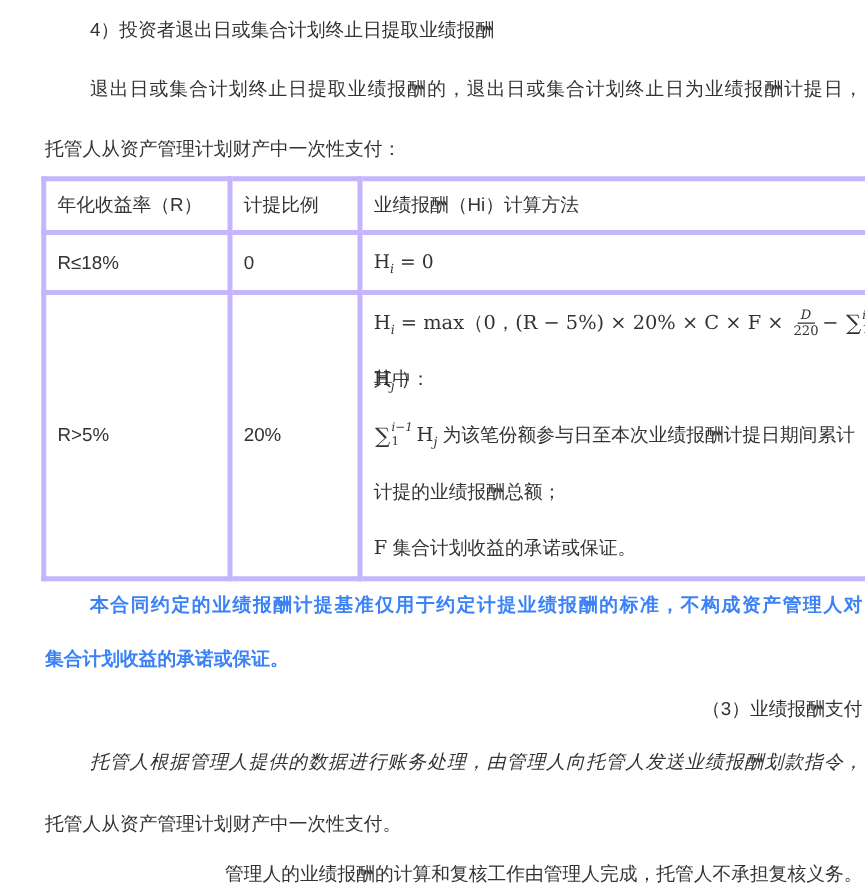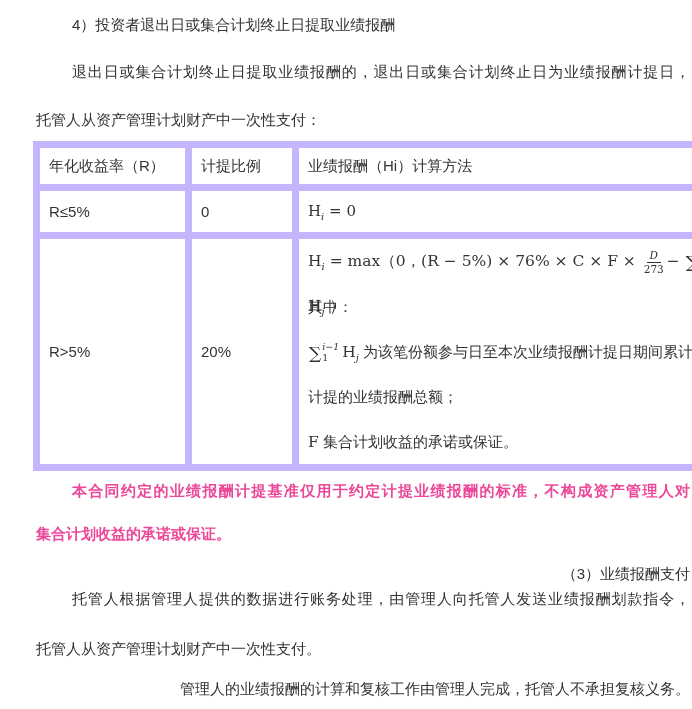--- a/index.html
+++ b/index.html
@@ -9,30 +9,30 @@
     box-sizing:border-box;
     padding:15px 2px 0 36px;
     font-family:"Liberation Sans","DejaVu Sans",sans-serif;
     font-size:15px;
     color:#333333;
     overflow:hidden;
   }
   .line { line-height:19px; }
   .indent { text-indent:36px; }
   .justify-full { text-align:justify; text-align-last:justify; }
-  .bold { font-weight:bold; color:#ec4899; }
+  .bold { font-weight:bold; color:#3b82f6; }
 
   .doc-table {
     border-collapse:collapse;
     margin:12px 0 0 -3px;
     table-layout:fixed;
     width:627px;
   }
   .doc-table td, .doc-table th {
-    border:7px solid #c4b5fd;
+    border:4px solid #c4b5fd;
     padding:0 9px;
     font-weight:normal;
     text-align:left;
     vertical-align:middle;
     font-size:15px;
     color:#333333;
   }
   .col-rate  { width:127px; }
   .col-ratio { width:82px; }
   .col-calc  { width:418px; }
@@ -59,54 +59,54 @@
   .frac .den { padding:0 1px; }
   .sigma-wrap { display:inline-flex; align-items:center; vertical-align:middle; margin:0 3px 0 1px; line-height:normal; }
   .sigma-glyph { font-family:"DejaVu Serif",serif; font-size:17px; }
   .scripts { display:inline-flex; flex-direction:column; font-family:"DejaVu Serif",serif; font-size:9.5px; line-height:1.15; margin-left:1px; }
   .scripts .s-sup { font-style:italic; }
   .scripts .s-sub { font-style:normal; }
 
   .mt10 { margin-top:10px; }
   .mt24 { margin-top:24px; }
   .mt21 { margin-top:21px;text-align:right; }
-  .mt22 { margin-top:6px; }
+  .mt22 { margin-top:23px;font-style:italic; }
   .mt15 { margin-top:31px; }
 </style>
 </head>
 <body>
 
 <div class="line indent">4）投资者退出日或集合计划终止日提取业绩报酬</div>
 
 <div class="line indent justify-full" style="margin-top:28px;">退出日或集合计划终止日提取业绩报酬的，退出日或集合计划终止日为业绩报酬计提日，</div>
 
 <div class="line" style="margin-top:29px;">托管人从资产管理计划财产中一次性支付：</div>
 
 <table class="doc-table">
   <tbody>
       <tr class="row-head">
     <th class="col-rate">年化收益率（R）</th>
     <th class="col-ratio">计提比例</th>
     <th class="col-calc">业绩报酬（Hi）计算方法</th>
   </tr>
 
   <tr class="row-one">
-    <td>R≤5%</td>
+    <td>R≤18%</td>
     <td>0</td>
     <td class="math"><span>H</span><span class="vsub">i</span><span> = 0</span></td>
   </tr>
 
   <tr class="row-two">
     <td>R&gt;5%</td>
     <td>20%</td>
     <td class="calc-cell">
 
-      <div class="fline math"><span>H</span><span class="vsub">i</span><span> = max（0，(R − 5%) × 76% × C × F × </span><span class="frac">
+      <div class="fline math"><span>H</span><span class="vsub">i</span><span> = max（0，(R − 5%) × 20% × C × F × </span><span class="frac">
               <span class="num">D</span>
-              <span class="den">273</span>
+              <span class="den">220</span>
             </span><span>− </span><span class="sigma-wrap">
               <span class="sigma-glyph">∑</span>
               <span class="scripts">
                 <span class="s-sup">i−1</span>
                 <span class="s-sub">1</span>
               </span>
             </span><span>H</span><span class="vsub">j</span><span> ）</span></div>
 
       <div class="fline">其中：</div>
 

